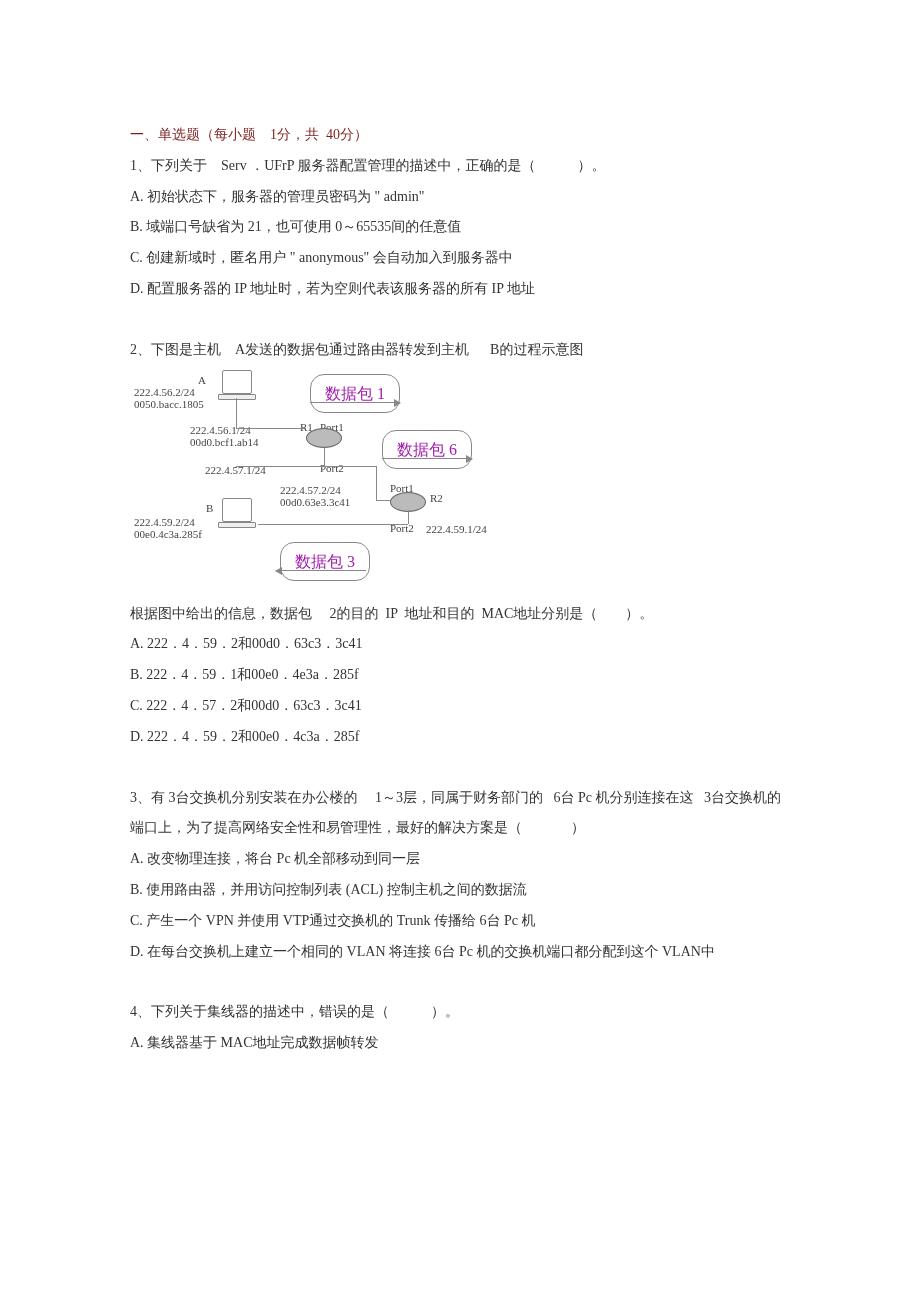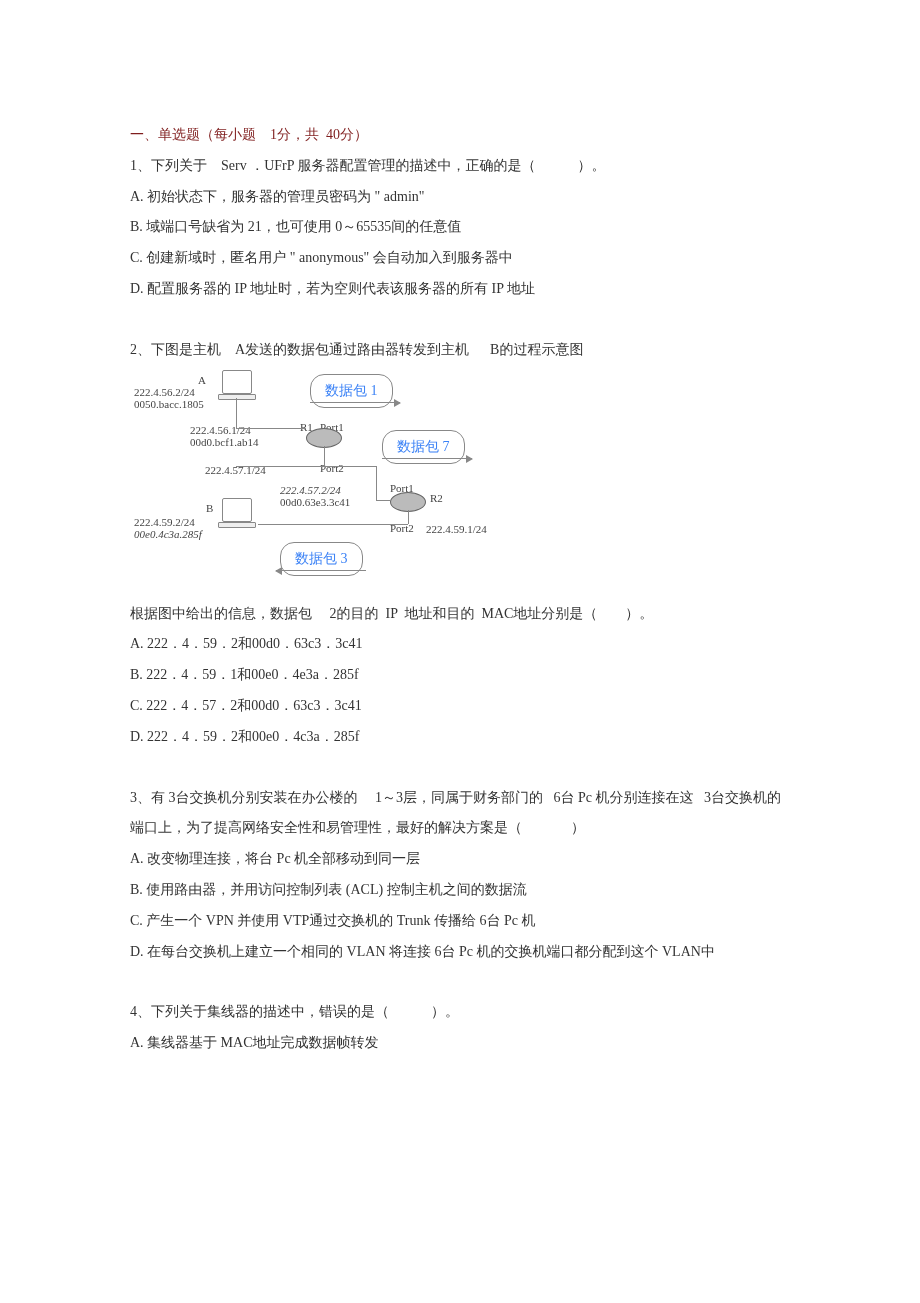--- a/index.html
+++ b/index.html
@@ -68,22 +68,22 @@
     height: 18px;
     background: #bbb;
     border: 1px solid #666;
     border-radius: 50%;
   }
   .pill {
     position: absolute;
     border: 1.5px solid #888;
     border-radius: 14px;
     font-family: "SimSun","宋体",serif;
-    font-size: 14px;
-    color: #3b82f6;
+    font-size: 16px;
+    color: #a21caf;
     text-align: center;
     padding: 1px 14px;
     background: #fff;
   }
   .hline {
     position: absolute;
     height: 0;
     border-top: 1.5px solid #888;
   }
   .vline {
@@ -139,42 +139,42 @@
     <div class="pill" style="left:180px; top:4px;">数据包 1</div>
     <div class="hline arrow-r" style="left:180px; top:32px; width:90px;"></div>
 
     <span class="dlabel" style="left:60px; top:48px;">222.4.56.1/24</span>
     <span class="dlabel" style="left:60px; top:60px;">00d0.bcf1.ab14</span>
     <span class="dlabel" style="left:170px; top:45px;">R1</span>
     <span class="dlabel" style="left:190px; top:45px;">Port1</span>
     <div class="hline" style="left:106px; top:58px; width:70px;"></div>
     <div class="router" style="left:176px; top:58px;"></div>
 
-    <div class="pill" style="left:252px; top:60px;">数据包 7</div>
+    <div class="pill" style="left:252px; top:60px;">数据包 6</div>
     <div class="hline arrow-r" style="left:252px; top:88px; width:90px;"></div>
 
     <span class="dlabel" style="left:75px; top:88px;">222.4.57.1/24</span>
     <span class="dlabel" style="left:190px; top:86px;">Port2</span>
     <div class="vline" style="left:194px; top:76px; height:20px;"></div>
     <div class="hline" style="left:106px; top:96px; width:140px;"></div>
 
-    <span class="dlabel" style="left:150px; top:108px;font-style:italic;">222.4.57.2/24</span>
+    <span class="dlabel" style="left:150px; top:108px;">222.4.57.2/24</span>
     <span class="dlabel" style="left:150px; top:120px;">00d0.63e3.3c41</span>
     <span class="dlabel" style="left:260px; top:106px;">Port1</span>
     <span class="dlabel" style="left:300px; top:116px;">R2</span>
     <div class="router" style="left:260px; top:122px;"></div>
     <div class="vline" style="left:246px; top:96px; height:34px;"></div>
     <div class="hline" style="left:246px; top:130px; width:14px;"></div>
 
     <span class="dlabel" style="left:296px; top:134px;margin-top:13px;">222.4.59.1/24</span>
     <span class="dlabel" style="left:260px; top:146px;">Port2</span>
 
     <span class="dlabel" style="left:76px; top:126px;">B</span>
     <span class="dlabel" style="left:4px; top:140px;">222.4.59.2/24</span>
-    <span class="dlabel" style="left:4px; top:152px;font-style:italic;">00e0.4c3a.285f</span>
+    <span class="dlabel" style="left:4px; top:152px;">00e0.4c3a.285f</span>
     <div class="comp-box comp-screen" style="left:92px; top:128px;"></div>
     <div class="comp-base" style="position:absolute; left:88px; top:152px;"></div>
 
     <div class="hline" style="left:128px; top:154px; width:150px;"></div>
     <div class="vline" style="left:278px; top:140px; height:14px;"></div>
 
     <div class="pill" style="left:150px; top:172px;">数据包 3</div>
     <div class="hline arrow-l" style="left:146px; top:200px; width:90px;"></div>
   </div>
 

